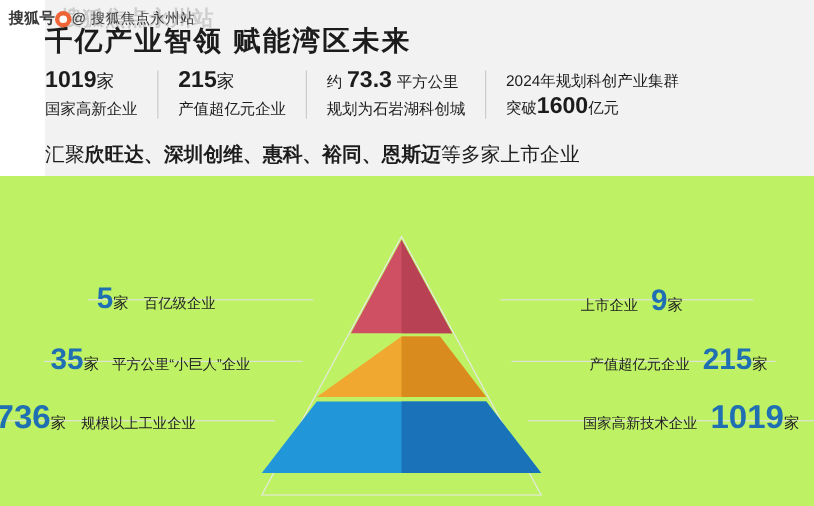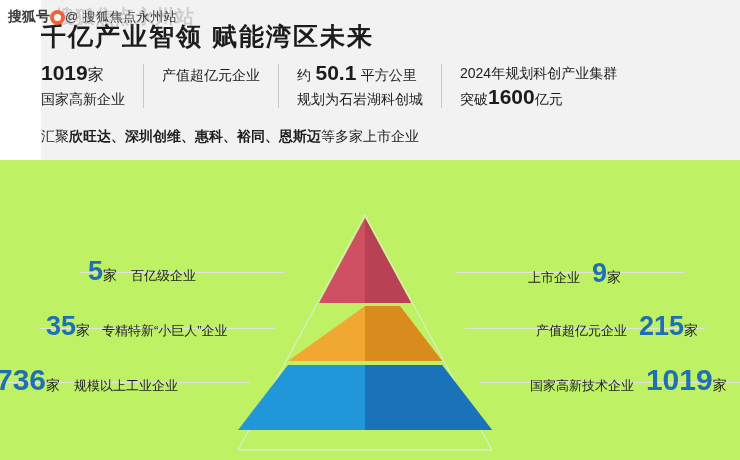--- a/index.html
+++ b/index.html
@@ -126,21 +126,21 @@
   }
   .stat-4 .line2 .big {
     font-size: 21px;
     font-weight: bold;
     color: #1c1c1c;
   }
   .banner-foot {
     position: absolute;
     left: 0px;
     top: 128px;
-    font-size: 14px;
+    font-size: 18px;
     color: #1c1c1c;
     white-space: nowrap;
   }
   .banner-foot b {
     font-weight: bold;
   }
 
   
   .pyramid-wrap {
     position: absolute;
@@ -210,29 +210,32 @@
     <div class="stat" style="margin-left:0px;">
       <div class="line1">
         <span class="big">1019</span><span>家</span>
       </div>
       <div class="line2">国家高新企业</div>
     </div>
 
     <div class="divider"></div>
 
     <div class="stat">
+      <div class="line1">
+        <span class="big">215</span><span>家</span>
+      </div>
       <div class="line2">产值超亿元企业</div>
     </div>
 
     <div class="divider"></div>
 
     <div class="stat">
       <div class="line1">
         <span style="font-size:14px;">约</span>
-        <span class="big">50.1</span>
+        <span class="big">73.3</span>
         <span style="font-size:14px;">平方公里</span>
       </div>
       <div class="line2">规划为石岩湖科创城</div>
     </div>
 
     <div class="divider"></div>
 
     <div class="stat stat-4">
       <div class="line1">2024年规划科创产业集群</div>
       <div class="line2">
@@ -272,21 +275,21 @@
     <polygon points="365,205 442,205 492,270 365,270" fill="#1a73b8"></polygon>
   </svg>
 
   <div class="label left-label" style="left:88px; top:98px;">
     <span class="num num-l1">5</span><span class="unit">家</span>
     <span class="txt" style="margin-left:10px;">百亿级企业</span>
   </div>
 
   <div class="label left-label" style="left:46px; top:153px;">
     <span class="num num-l2">35</span><span class="unit">家</span>
-    <span class="txt" style="margin-left:8px;">专精特新“小巨人”企业</span>
+    <span class="txt" style="margin-left:8px;">平方公里“小巨人”企业</span>
   </div>
 
   <div class="label left-label" style="left:-4px; top:205px;">
     <span class="num num-l3">736</span><span class="unit">家</span>
     <span class="txt" style="margin-left:10px;">规模以上工业企业</span>
   </div>
 
   <div class="label right-label" style="left:528px; top:100px;">
     <span class="txt">上市企业</span>
     <span class="num num-l1" style="margin-left:8px;">9</span><span class="unit">家</span>

